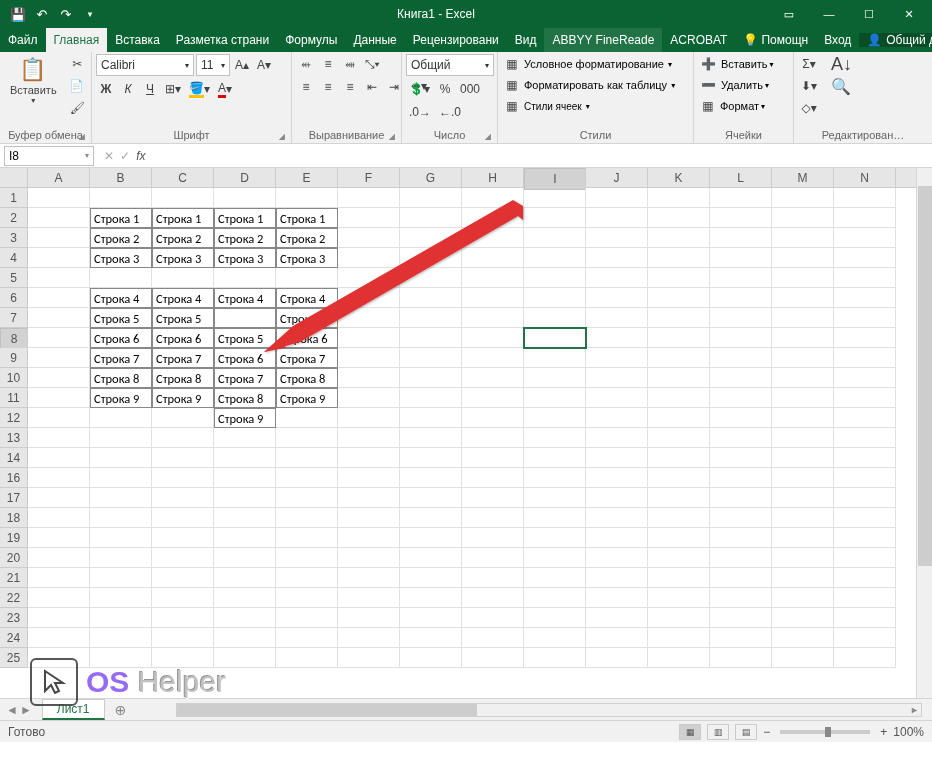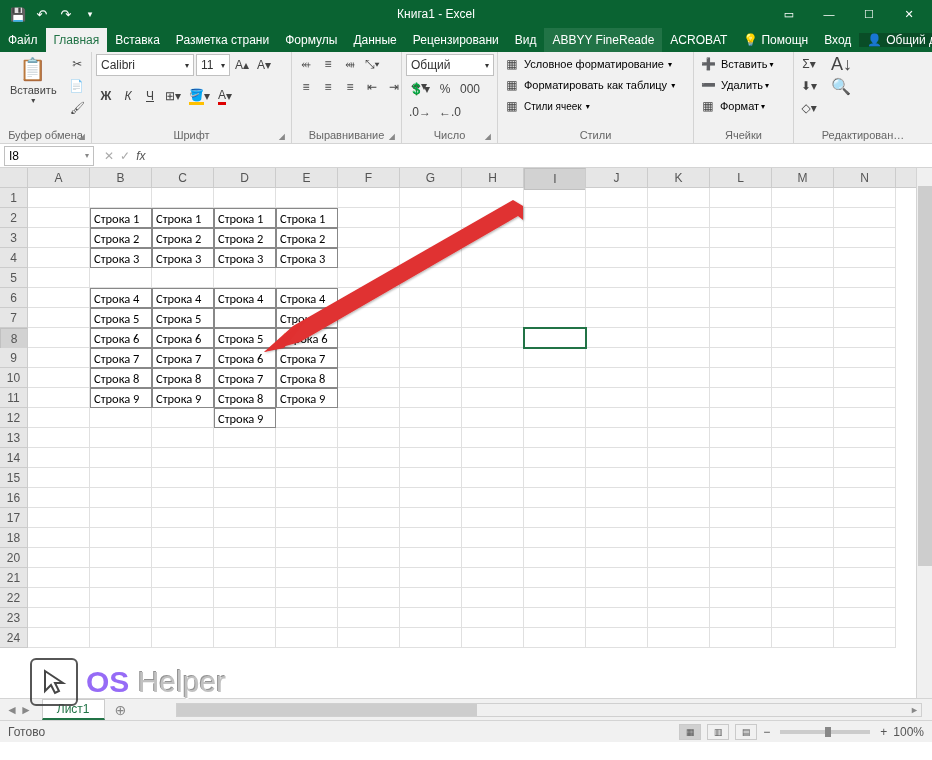--- a/index.html
+++ b/index.html
@@ -139,21 +139,21 @@
       </div>
     </div>
     <div class="group-label">
         <span>Буфер обмена</span>
         <span class="launcher">◢</span>
       </div>
   </div>
 
   <div class="group" style="width:200px">
     <div class="group-body">
-      <div class="col" style="gap:10px">
+      <div class="col" style="gap:3px">
         <div class="row">
           <div class="sel" style="width:98px">
               <span>Calibri</span>
               <span style="margin-left:auto;font-size:8px">▾</span>
             </div>
           <div class="sel" style="width:34px">
               <span>11</span>
               <span style="margin-left:auto;font-size:8px">▾</span>
             </div>
           <span class="rbtn">A▴</span>
@@ -559,37 +559,20 @@
         <div class="cell" style="width: 62px;"></div>
         <div class="cell" style="width: 62px;"></div>
         <div class="cell" style="width: 62px;"></div>
         <div class="cell" style="width: 62px;"></div>
         <div class="cell" style="width: 62px;"></div>
         <div class="cell" style="width: 62px;"></div>
         <div class="cell" style="width: 62px;"></div>
         <div class="cell" style="width: 62px;"></div>
       </div>
       <div class="grow">
-        <div class="rowhdr">15</div>
-        <div class="cell" style="width: 62px;"></div>
-        <div class="cell" style="width: 62px;"></div>
-        <div class="cell" style="width: 62px;"></div>
-        <div class="cell" style="width: 62px;"></div>
-        <div class="cell" style="width: 62px;"></div>
-        <div class="cell" style="width: 62px;"></div>
-        <div class="cell" style="width: 62px;"></div>
-        <div class="cell" style="width: 62px;"></div>
-        <div class="cell" style="width: 62px;"></div>
-        <div class="cell" style="width: 62px;"></div>
-        <div class="cell" style="width: 62px;"></div>
-        <div class="cell" style="width: 62px;"></div>
-        <div class="cell" style="width: 62px;"></div>
-        <div class="cell" style="width: 62px;"></div>
-      </div>
-      <div class="grow">
         <div class="rowhdr">16</div>
         <div class="cell" style="width: 62px;"></div>
         <div class="cell" style="width: 62px;"></div>
         <div class="cell" style="width: 62px;"></div>
         <div class="cell" style="width: 62px;"></div>
         <div class="cell" style="width: 62px;"></div>
         <div class="cell" style="width: 62px;"></div>
         <div class="cell" style="width: 62px;"></div>
         <div class="cell" style="width: 62px;"></div>
         <div class="cell" style="width: 62px;"></div>
@@ -627,20 +610,37 @@
         <div class="cell" style="width: 62px;"></div>
         <div class="cell" style="width: 62px;"></div>
         <div class="cell" style="width: 62px;"></div>
         <div class="cell" style="width: 62px;"></div>
         <div class="cell" style="width: 62px;"></div>
         <div class="cell" style="width: 62px;"></div>
         <div class="cell" style="width: 62px;"></div>
         <div class="cell" style="width: 62px;"></div>
       </div>
       <div class="grow">
+        <div class="rowhdr">19</div>
+        <div class="cell" style="width: 62px;"></div>
+        <div class="cell" style="width: 62px;"></div>
+        <div class="cell" style="width: 62px;"></div>
+        <div class="cell" style="width: 62px;"></div>
+        <div class="cell" style="width: 62px;"></div>
+        <div class="cell" style="width: 62px;"></div>
+        <div class="cell" style="width: 62px;"></div>
+        <div class="cell" style="width: 62px;"></div>
+        <div class="cell" style="width: 62px;"></div>
+        <div class="cell" style="width: 62px;"></div>
+        <div class="cell" style="width: 62px;"></div>
+        <div class="cell" style="width: 62px;"></div>
+        <div class="cell" style="width: 62px;"></div>
+        <div class="cell" style="width: 62px;"></div>
+      </div>
+      <div class="grow">
         <div class="rowhdr">20</div>
         <div class="cell" style="width: 62px;"></div>
         <div class="cell" style="width: 62px;"></div>
         <div class="cell" style="width: 62px;"></div>
         <div class="cell" style="width: 62px;"></div>
         <div class="cell" style="width: 62px;"></div>
         <div class="cell" style="width: 62px;"></div>
         <div class="cell" style="width: 62px;"></div>
         <div class="cell" style="width: 62px;"></div>
         <div class="cell" style="width: 62px;"></div>
@@ -696,20 +696,37 @@
         <div class="cell" style="width: 62px;"></div>
         <div class="cell" style="width: 62px;"></div>
         <div class="cell" style="width: 62px;"></div>
         <div class="cell" style="width: 62px;"></div>
         <div class="cell" style="width: 62px;"></div>
         <div class="cell" style="width: 62px;"></div>
         <div class="cell" style="width: 62px;"></div>
       </div>
       <div class="grow">
         <div class="rowhdr">24</div>
+        <div class="cell" style="width: 62px;"></div>
+        <div class="cell" style="width: 62px;"></div>
+        <div class="cell" style="width: 62px;"></div>
+        <div class="cell" style="width: 62px;"></div>
+        <div class="cell" style="width: 62px;"></div>
+        <div class="cell" style="width: 62px;"></div>
+        <div class="cell" style="width: 62px;"></div>
+        <div class="cell" style="width: 62px;"></div>
+        <div class="cell" style="width: 62px;"></div>
+        <div class="cell" style="width: 62px;"></div>
+        <div class="cell" style="width: 62px;"></div>
+        <div class="cell" style="width: 62px;"></div>
+        <div class="cell" style="width: 62px;"></div>
+        <div class="cell" style="width: 62px;"></div>
+      </div>
+      <div class="grow">
+        <div class="rowhdr">25</div>
         <div class="cell" style="width: 62px;"></div>
         <div class="cell" style="width: 62px;"></div>
         <div class="cell" style="width: 62px;"></div>
         <div class="cell" style="width: 62px;"></div>
         <div class="cell" style="width: 62px;"></div>
         <div class="cell" style="width: 62px;"></div>
         <div class="cell" style="width: 62px;"></div>
         <div class="cell" style="width: 62px;"></div>
         <div class="cell" style="width: 62px;"></div>
         <div class="cell" style="width: 62px;"></div>

